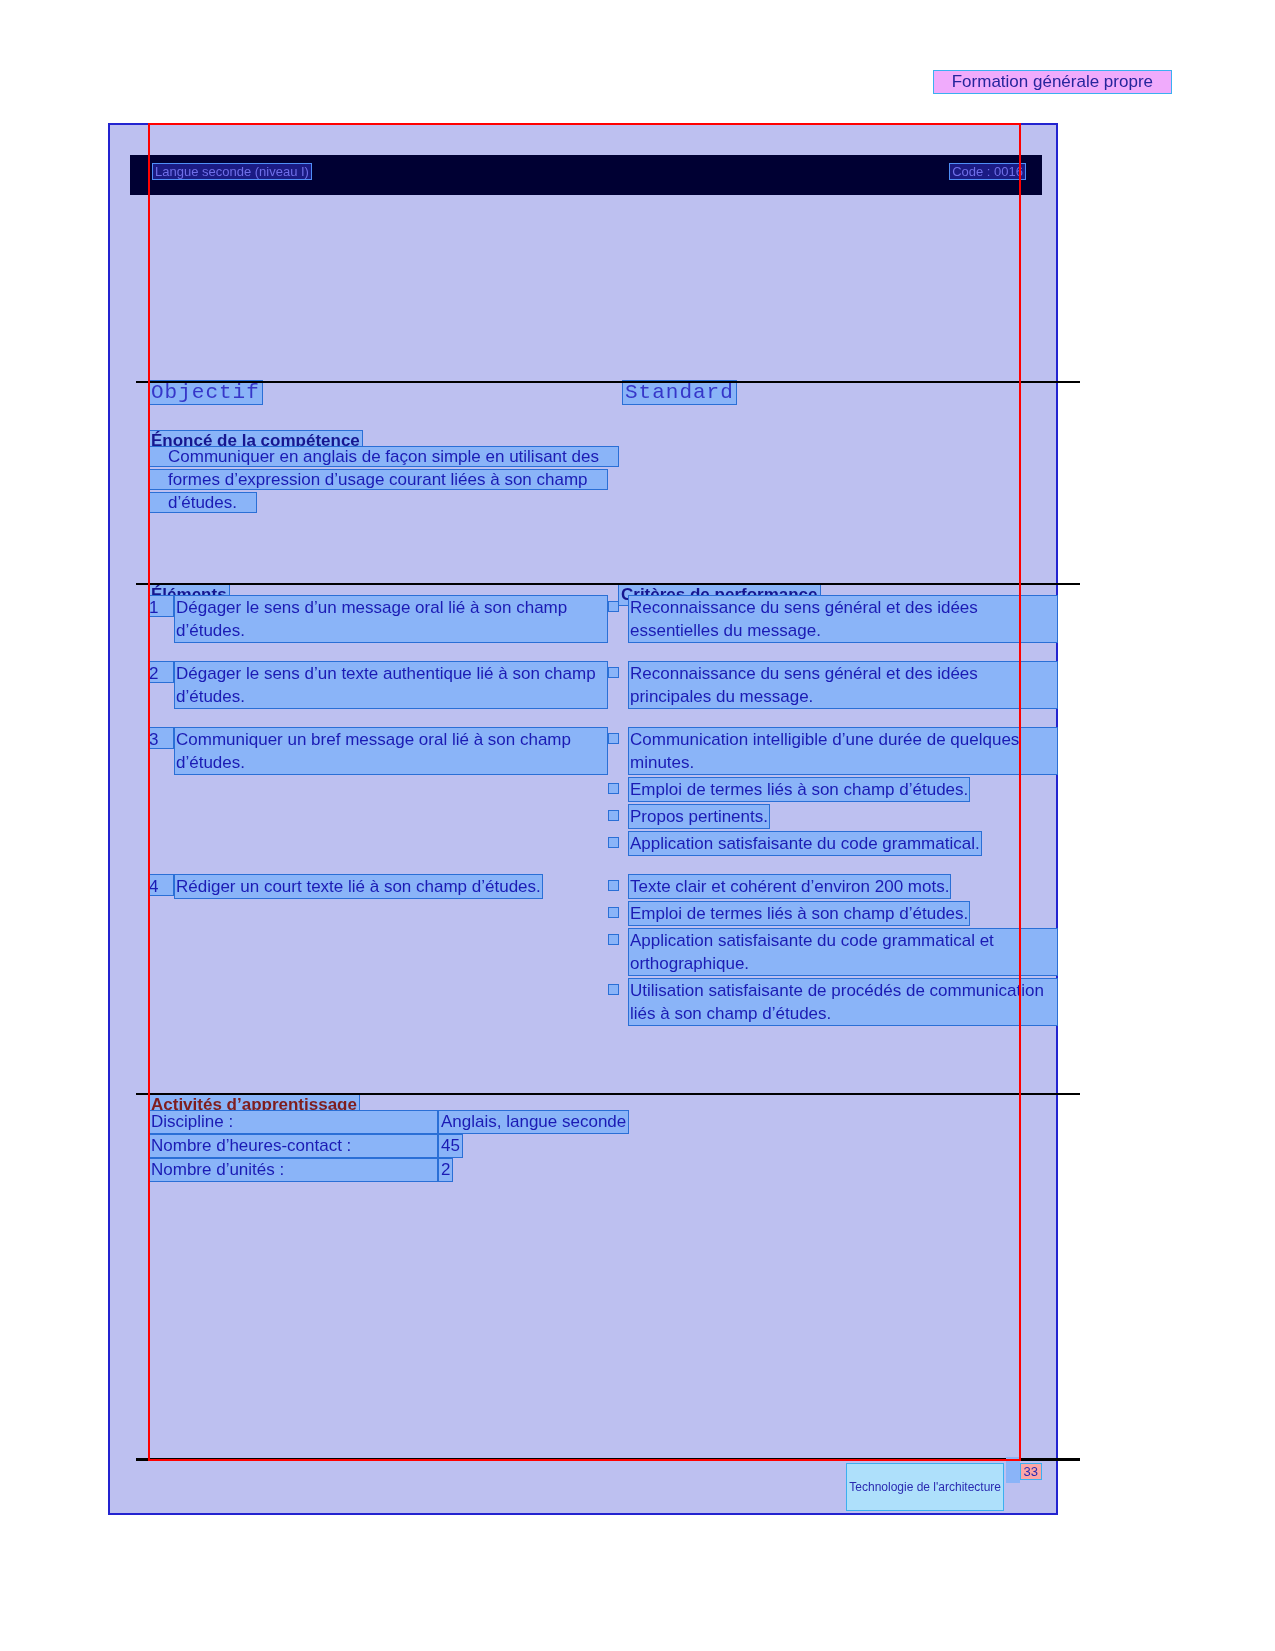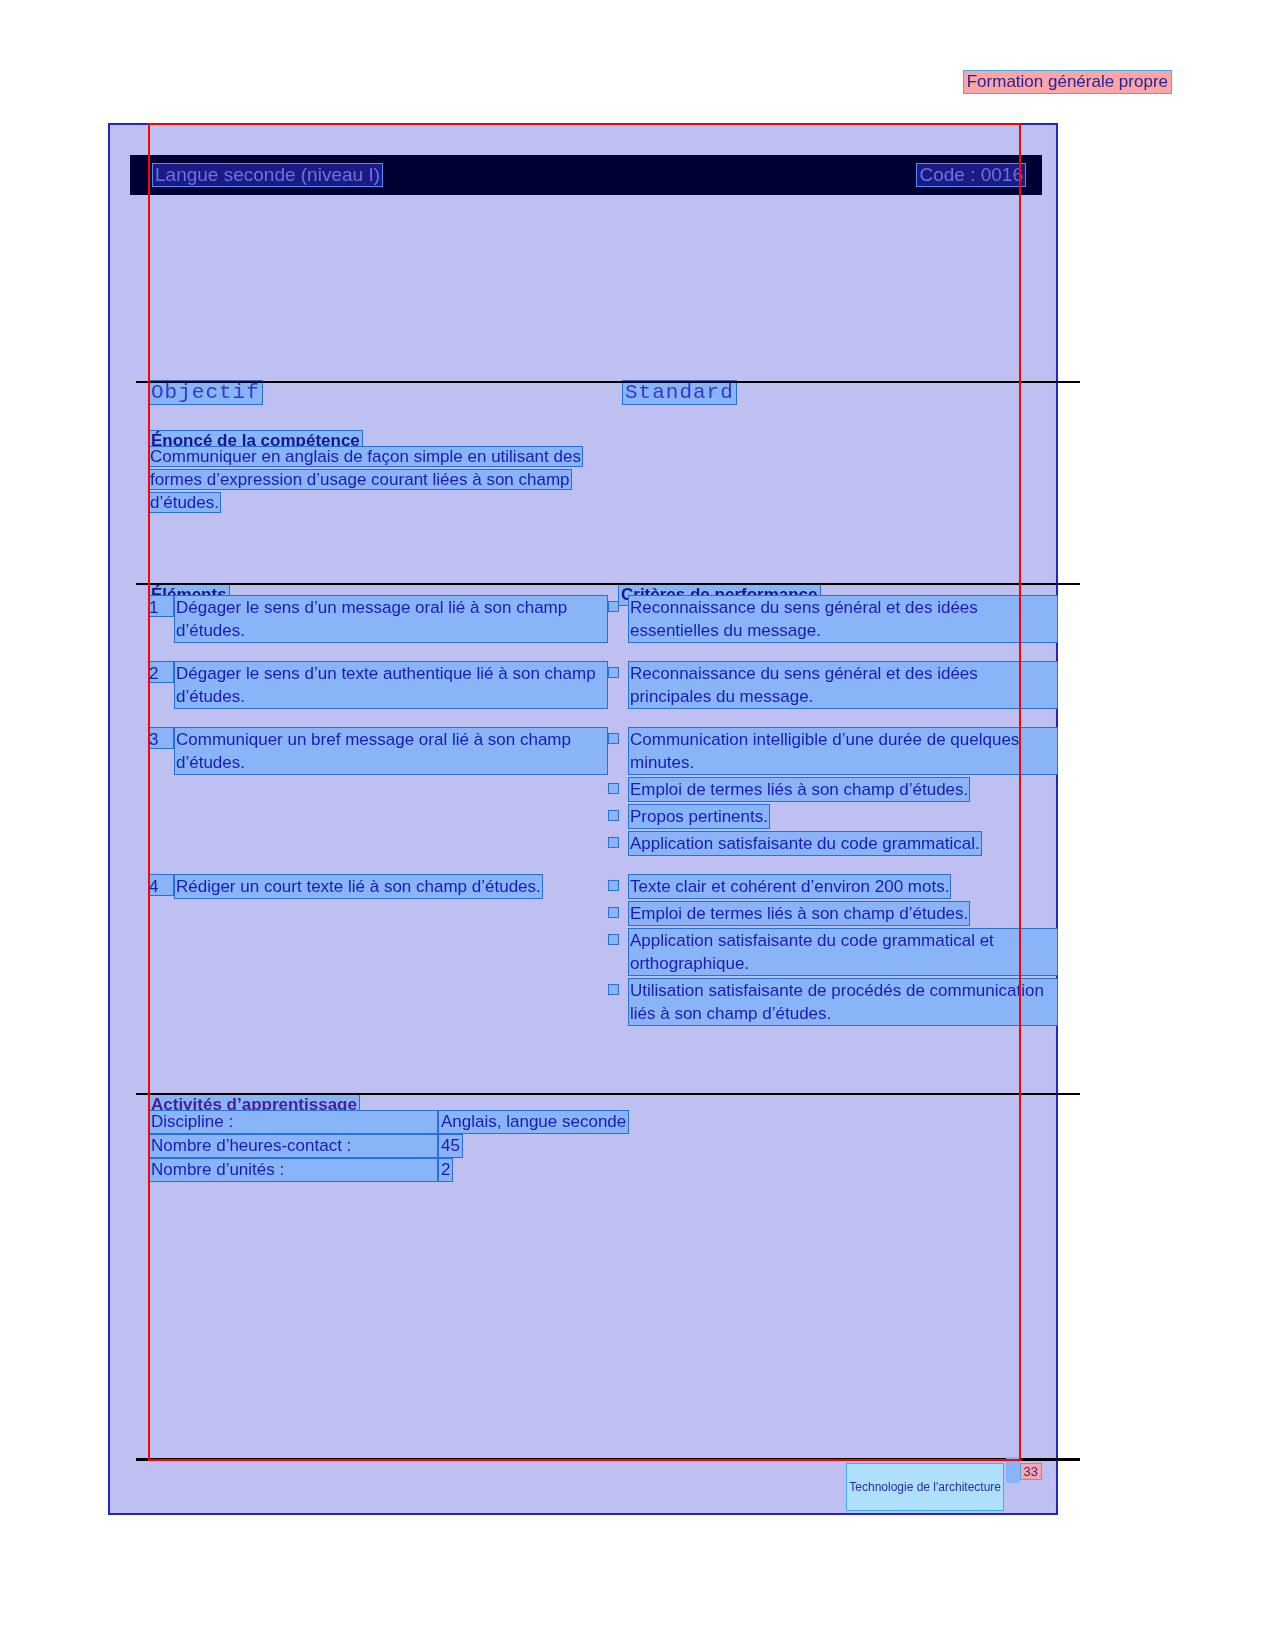--- a/index.html
+++ b/index.html
@@ -40,41 +40,41 @@
     z-index: 40;
   }
 
   
   .running-head {
     position: absolute;
     right: 103px;
     top: 70px;
     font-size: 17px;
     color: #25259c;
-    background: #fca5a5;
+    background: #f0abfc;
     border: 1px solid #3bb0f0;
-    padding: 1px 3px;
+    padding: 1px 18px;
     white-space: nowrap;
   }
 
   
   .title-bar {
     position: absolute;
     left: 20px;
     top: 30px;
     width: 912px;
     height: 40px;
     background: #000033;
     z-index: 10;
   }
   .title-bar .title-text,
   .title-bar .code-text {
     position: absolute;
     top: 8px;
-    font-size: 19px;
+    font-size: 13px;
     color: #6f6fe8;
     background: #1b1b84;
     border: 1px solid #4f8ef7;
     padding: 0 2px;
     white-space: nowrap;
   }
   .title-bar .title-text { left: 22px; }
   .title-bar .code-text { right: 16px; }
   .sec-rule {
     position: absolute;
@@ -126,21 +126,21 @@
     width: 470px;
     font-size: 17px;
     line-height: 23px;
     color: #1b1bb4;
   }
   .enonce-body span {
     background: #8ab4f8;
     border: 1px solid #2a6fd6;
     box-decoration-break: clone;
     -webkit-box-decoration-break: clone;
-    padding: 0 1px;
+    padding: 0 19px;
   }
 
   .elements-lbl {
     left: 38px;
     top: 430px;
     font-size: 17px;
     font-weight: bold;
     color: #16168f;
   }
   .criteres-lbl {
@@ -218,21 +218,21 @@
     border: 1px solid #2a6fd6;
     vertical-align: middle;
   }
 
   
   .activites-lbl {
     left: 38px;
     top: 940px;
     font-size: 17px;
     font-weight: bold;
-    color: #4c1d95;
+    color: #7f1d1d;
   }
   .rule-activites { top: 968px; }
 
   .meta {
     position: absolute;
     left: 38px;
     top: 985px;
     font-size: 17px;
     line-height: 22px;
     color: #1b1bb4;

